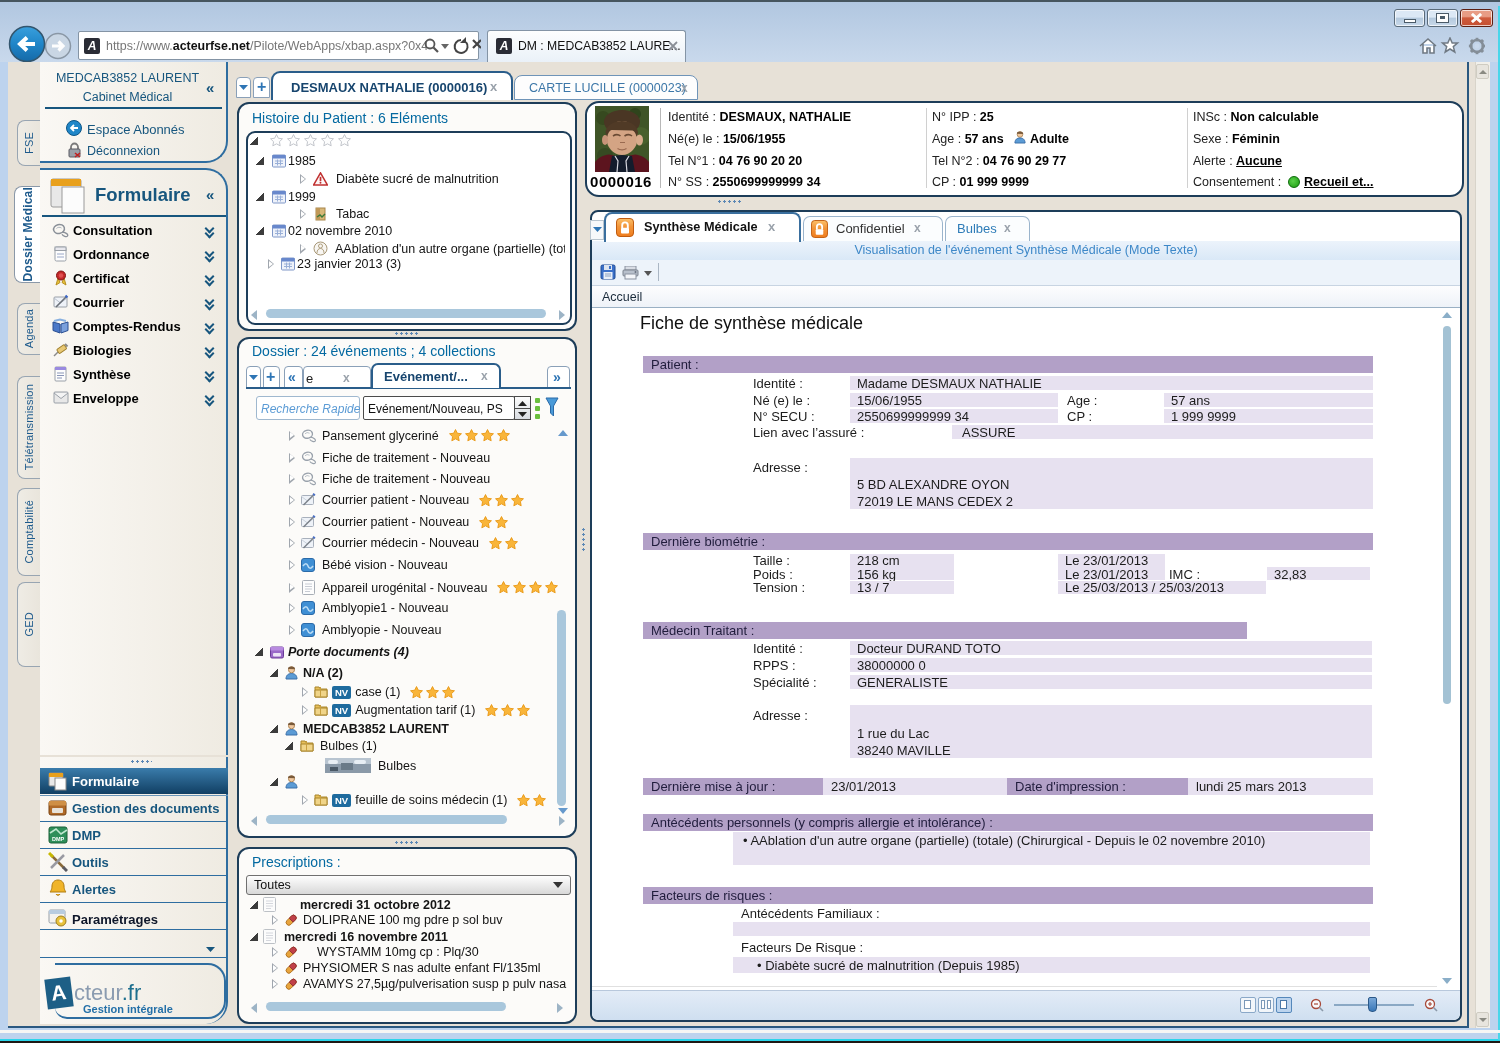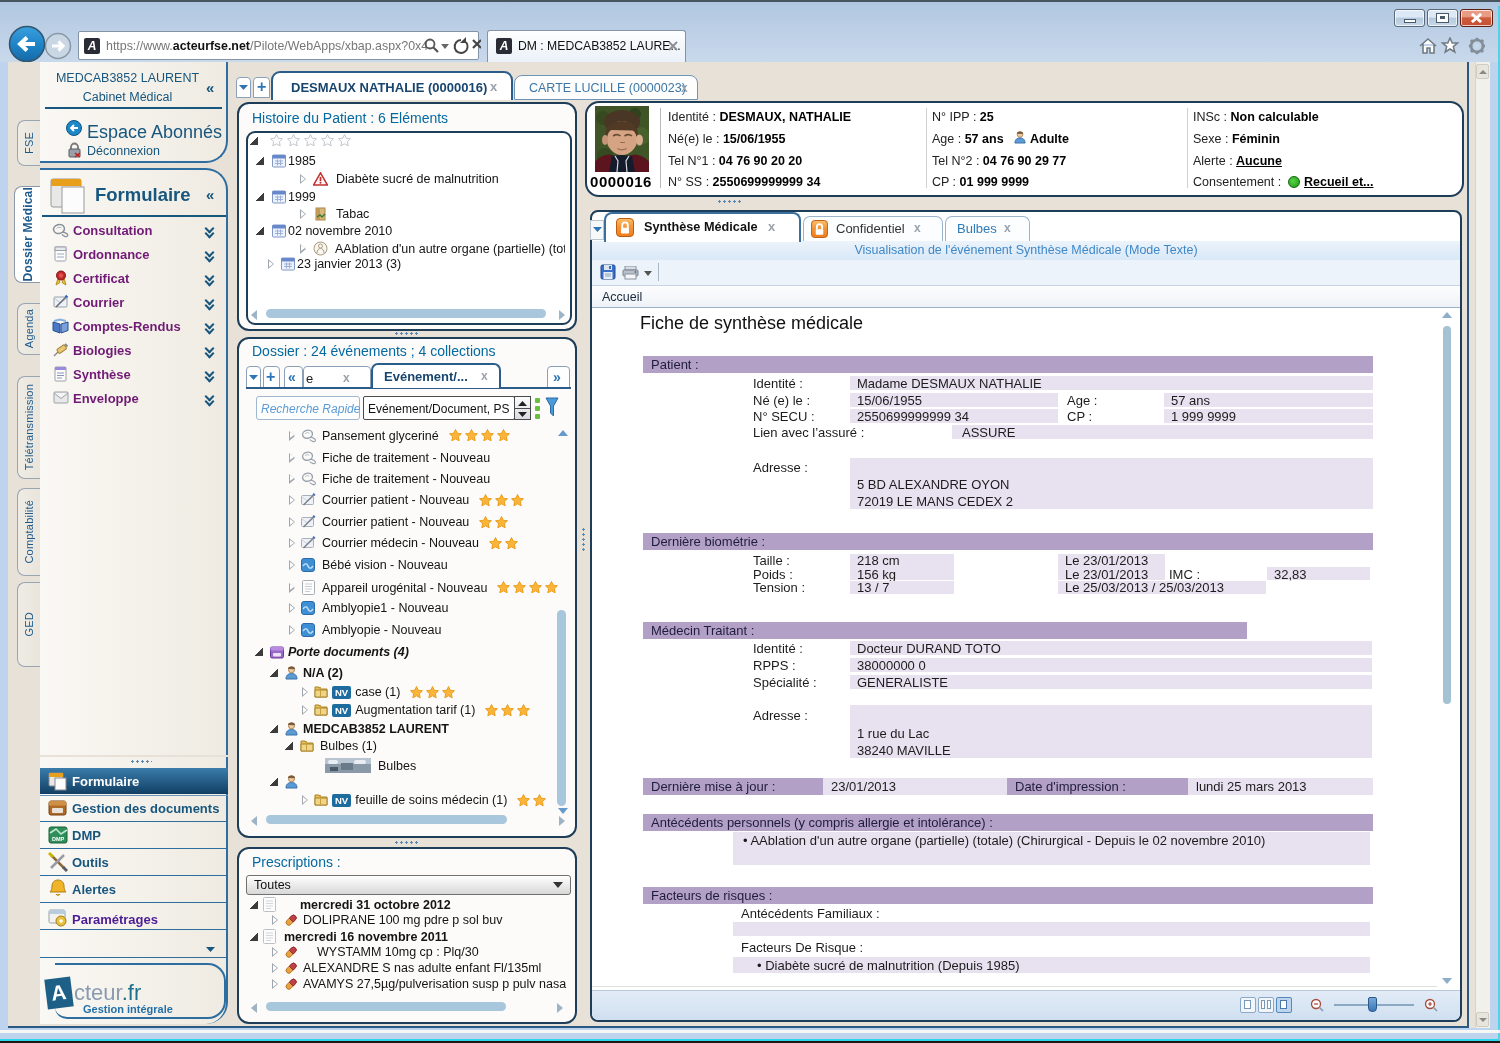--- a/index.html
+++ b/index.html
@@ -24,21 +24,21 @@
 #page{position:absolute;left:8px;top:62px;width:1467px;height:966px;background:#e7e1d7}
 #pgsb{position:absolute;left:1475px;top:62px;width:15px;height:966px;background:#f2f0ea;border-left:1px solid #d8d4ca}
 
 .vtab{position:absolute;left:17px;width:23px;background:linear-gradient(90deg,#efece5,#e9e5dc);border:1px solid #98a5b2;border-right:none;border-radius:8px 0 0 8px;display:flex;align-items:center;justify-content:center}
 .vtab span{writing-mode:vertical-rl;transform:rotate(180deg);font-size:11px;color:#1d5a8c;letter-spacing:.2px;white-space:nowrap;line-height:1}
 .vtab.sel{background:#fff;left:14px;width:26px;border-color:#8a98a8}
 .vtab.sel span{font-weight:bold;font-size:12px}
 
 .sbcard{position:absolute;left:40px;width:188px;background:linear-gradient(90deg,#faf8f4,#efebe2);border-right:2px solid #2e6da0}
 .bluetxt{color:#17567e}
-.sbitem{position:absolute;left:40px;width:188px;font-weight:bold;font-size:13px;color:#701a75}
+.sbitem{position:absolute;left:40px;width:188px;font-weight:bold;font-size:13px;color:#000000}
 
 .dd{position:absolute;width:11px;height:12px}
 .dd i,.dd b{position:absolute;left:0;width:7px;height:7px;border:2px solid #17567e;border-top:none;border-left:none;transform:rotate(45deg)}
 .dd i{top:-1px}.dd b{top:4px}
 
 .card{position:absolute;background:#fcfbf9;border:2px solid #1d3d59;border-radius:12px}
 .icard{position:absolute;background:#fff;border:2px solid #1d3d59;border-radius:9px}
 .ptitle{position:absolute;font-size:14px;color:#0369a1}
 .trow{position:absolute;font-size:12.5px;color:#141414;white-space:nowrap;display:flex;align-items:center}
 .expd{width:8px;height:8px;background:linear-gradient(135deg,transparent 48%,#3c3c3c 48%)}
@@ -170,21 +170,21 @@
 
 <div class="sbcard" style="top:62px;height:101px;border-radius:0 0 22px 0;border-bottom:2px solid #2e6da0"></div>
 <div class="abs bluetxt nw" style="left:40px;top:71px;width:175px;text-align:center;font-size:12.5px">MEDCAB3852 LAURENT</div>
 <div class="abs bluetxt nw" style="left:40px;top:90px;width:175px;text-align:center;font-size:12.5px">Cabinet Médical</div>
 <div class="abs bluetxt" style="left:206px;top:79px;font-size:15px;font-weight:bold">«</div>
 <div class="abs" style="left:45px;top:107px;width:177px;height:2px;background:#17567e"></div>
 <svg class="abs" style="left:66px;top:120px" width="16" height="16">
     <circle cx="8" cy="8" r="7.5" fill="#1f86c8" stroke="#0c5586"></circle>
     <path d="M5 8h7m-4-3L5 8l3 3" stroke="#fff" stroke-width="1.8" fill="none"></path>
   </svg>
-<div class="abs bluetxt nw" style="left:87px;top:122px;font-size:18px">Espace Abonnés</div>
+<div class="abs bluetxt nw" style="left:87px;top:122px;font-size:13px">Espace Abonnés</div>
 <svg class="abs" style="left:67px;top:142px" width="15" height="17" viewBox="0 0 15 17">
     <path d="M4 7V5a3.5 3.5 0 0 1 7 0v2" fill="none" stroke="#7a7a7a" stroke-width="1.8"></path>
     <rect x="2" y="7" width="11" height="8" rx="1" fill="#9aa0a8" stroke="#5a5a62"></rect>
     <path d="M8 11l5 4m0-4l-5 4" stroke="#c02020" stroke-width="1.6"></path>
   </svg>
 <div class="abs bluetxt nw" style="left:87px;top:144px;font-size:12.5px">Déconnexion</div>
 
 <div class="sbcard" style="top:168px;height:587px;border-radius:0 22px 0 0;border-top:2px solid #2e6da0"></div>
 <svg class="abs" style="left:50px;top:175px" width="40" height="40" viewBox="0 0 40 40">
   <rect x="1" y="4" width="30" height="28" rx="2" fill="#e8e8e8" stroke="#9a9a9a"></rect>
@@ -314,21 +314,21 @@
     <path d="M8 16a2.2 2.2 0 0 0 4 0" fill="#f0b429" stroke="#b07c10"></path>
   </svg>
 <div class="abs nw" style="left:72px;top:882px;font-size:13px;font-weight:bold;color:#17567e">Alertes</div>
 <div class="abs" style="left:40px;top:902px;width:188px;height:1px;background:#2e6da0"></div>
 <svg class="abs" style="left:48px;top:908px" width="20" height="20" viewBox="0 0 20 20">
     <rect x="1" y="2" width="16" height="13" rx="1.5" fill="#f4f2ee" stroke="#98a0a8"></rect>
     <rect x="1" y="2" width="16" height="4" fill="#b8cce0"></rect>
     <circle cx="13" cy="13" r="5" fill="#e8c23c" stroke="#a08020"></circle>
     <circle cx="13" cy="13" r="1.8" fill="#fff"></circle>
   </svg>
-<div class="abs nw" style="left:72px;top:912px;font-size:13px;font-weight:bold;color:#4c1d95">Paramétrages</div>
+<div class="abs nw" style="left:72px;top:912px;font-size:13px;font-weight:bold;color:#0f172a">Paramétrages</div>
 <div class="abs" style="left:40px;top:929px;width:188px;height:1px;background:#2e6da0"></div>
 <svg class="abs" style="left:206px;top:947px" width="9" height="6">
     <path d="M0 0l4.5 5L9 0z" fill="#17567e"></path>
   </svg>
 <div class="abs" style="left:40px;top:957px;width:188px;height:1px;background:#2e6da0"></div>
 
 <div class="abs" style="left:46px;top:978px;width:26px;height:30px;background:#1d5f86;transform:rotate(-7deg)"></div>
 <div class="abs" style="left:51px;top:981px;color:#fff;font-weight:bold;font-size:21px;transform:rotate(-7deg)">A</div>
 <div class="abs nw" style="left:74px;top:980px;font-size:22px;color:#8a9bb0">cteur<span style="color:#1d6f8e">.fr</span></div>
 <div class="abs nw" style="left:83px;top:1003px;font-size:11px;font-weight:bold;color:#2470a8">Gestion intégrale</div>
@@ -498,21 +498,21 @@
 <div class="abs xg" style="left:343px;top:371px">x</div>
 <div class="abs" style="left:371px;top:363px;width:130px;height:25px;background:#fff;border:2px solid #2a5d8a;border-bottom:none;border-radius:7px 7px 0 0;z-index:2"></div>
 <div class="abs nw" style="left:384px;top:369px;font-size:13px;font-weight:bold;color:#17456e;z-index:2">Evénement/...</div>
 <div class="abs xg" style="left:481px;top:369px;z-index:2">x</div>
 <div class="abs" style="left:547px;top:366px;width:23px;height:22px;background:#fff;border:1px solid #8aa0b8;border-radius:4px 4px 0 0"></div>
 <div class="abs" style="left:553px;top:369px;color:#2e75b5;font-size:14px;font-weight:bold">»</div>
 <div class="abs" style="left:246px;top:387px;width:325px;height:2px;background:#2a5d8a"></div>
 <div class="abs" style="left:256px;top:396px;width:104px;height:24px;background:#fff;border:1px solid #9fb8cf;border-radius:3px"></div>
 <div class="abs nw" style="left:261px;top:402px;font-size:12px;font-style:italic;color:#5b9bd5">Recherche Rapide</div>
 <div class="abs" style="left:363px;top:396px;width:152px;height:24px;background:#fff;border:1.5px solid #4a4a4a;border-radius:2px"></div>
-<div class="abs nw" style="left:368px;top:402px;font-size:12px;color:#111">Evénement/Document, PS</div>
+<div class="abs nw" style="left:368px;top:402px;font-size:12px;color:#111">Evénement/Nouveau, PS</div>
 <div class="abs" style="left:514px;top:396px;width:17px;height:24px;background:linear-gradient(#fcfcfc,#d8dce2);border:1.5px solid #4a4a4a"></div>
 <div class="abs" style="left:514px;top:408px;width:17px;height:1px;background:#4a4a4a"></div>
 <svg class="abs" style="left:518px;top:400px" width="9" height="6">
     <path d="M0 6l4.5-5L9 6z" fill="#222"></path>
   </svg>
 <svg class="abs" style="left:518px;top:412px" width="9" height="6">
     <path d="M0 0l4.5 5L9 0z" fill="#222"></path>
   </svg>
 <div class="abs" style="left:535px;top:398px;width:5px;height:5px;background:#6abf3e;border-radius:1px"></div>
 <div class="abs" style="left:535px;top:406px;width:5px;height:5px;background:#6abf3e;border-radius:1px"></div>
@@ -786,21 +786,21 @@
     <svg width="14" height="14" style="margin-left:3px">
       <use href="#pill"></use>
     </svg>
     <span style="margin-left:19px">WYSTAMM 10mg cp : Plq/30</span>
   </div>
 <div class="trow" style="left:270px;top:961px">
     <div class="expc"></div>
     <svg width="14" height="14" style="margin-left:3px">
       <use href="#pill"></use>
     </svg>
-    <span style="margin-left:5px">ALEXANDRE S nas adulte enfant Fl/135ml</span>
+    <span style="margin-left:5px">PHYSIOMER S nas adulte enfant Fl/135ml</span>
   </div>
 <div class="trow" style="left:270px;top:977px">
     <div class="expc"></div>
     <svg width="14" height="14" style="margin-left:3px">
       <use href="#pill"></use>
     </svg>
     <span style="margin-left:5px;width:264px;overflow:hidden;display:inline-block">AVAMYS 27,5µg/pulverisation susp p pulv nasal : 1Fl/</span>
   </div>
 <div class="abs arrL" style="left:251px;top:1003px"></div>
 <div class="sb-h" style="left:266px;top:1002px;width:240px"></div>

